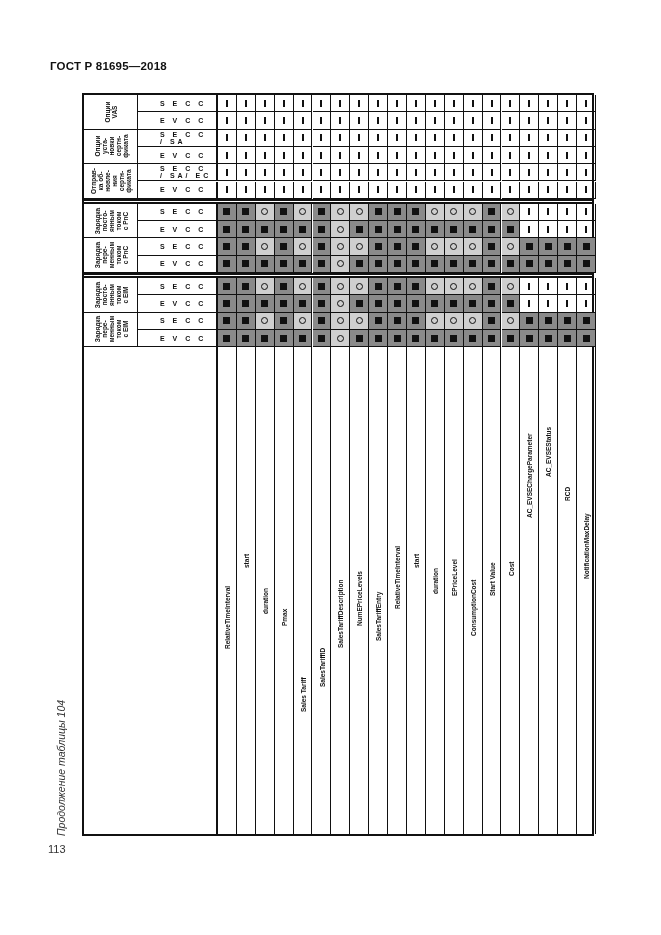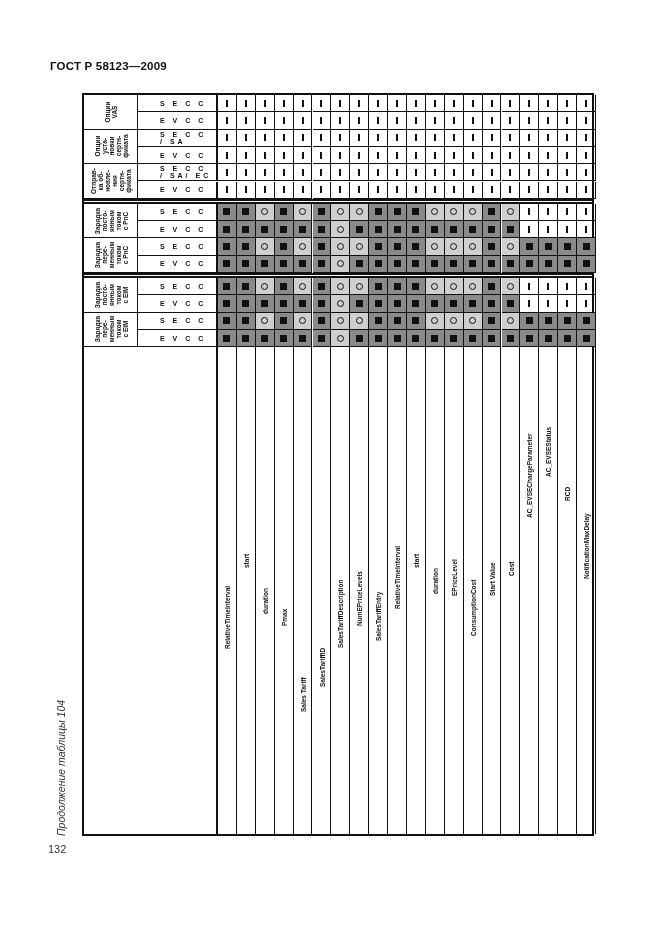--- a/index.html
+++ b/index.html
@@ -18,21 +18,21 @@
   .cell.O{background:#cfcfcf;}
   .cell.O::after{content:"";width:5px;height:5px;border:1.5px solid #111;border-radius:50%;}
   .sep{position:absolute;left:0;width:508px;height:5px;background:#fff;border-top:2px solid #111;border-bottom:2px solid #111;box-sizing:border-box;}
   .param-col{position:absolute;top:263px;width:18.9px;height:478px;border-right:1.5px solid #111;box-sizing:border-box;}
   .param-col span{position:absolute;transform-origin:0 0;transform:rotate(-90deg);font-size:6.5px;font-weight:bold;white-space:nowrap;left:6px;}
   .param-left{position:absolute;left:0;top:263px;width:134px;height:478px;border-right:2px solid #111;box-sizing:border-box;}
 </style>
 </head>
 <body>
 
-<div class="doc-title">ГОСТ Р 58123—2009</div>
+<div class="doc-title">ГОСТ Р 81695—2018</div>
 
 <div class="table" id="tbl">
     <div class="grp-label" style="top: 0px; height: 34.6px;">
       <span>Опции
 VAS</span>
     </div>
     <div class="sub-label" style="top: 0px; height: 17.3px;">S E C C</div>
     <div class="cell dash" title="–" style="left: 134px; top: 0px; height: 17.3px;"></div>
     <div class="cell dash" title="–" style="left: 152.9px; top: 0px; height: 17.3px;"></div>
     <div class="cell dash" title="–" style="left: 171.8px; top: 0px; height: 17.3px;"></div>
@@ -428,13 +428,13 @@
     </div>
     <div class="param-col" style="left: 474.2px; top: 252.2px; height: 486.8px;">
       <span style="top: 153.8px;">RCD</span>
     </div>
     <div class="param-col" style="left: 493.1px; top: 252.2px; height: 486.8px;">
       <span style="top: 232px;">NotificationMaxDelay</span>
     </div>
   </div>
 
 <div class="caption">Продолжение таблицы 104</div>
-<div class="page-num">132</div>
+<div class="page-num">113</div>
 
 </body></html>

